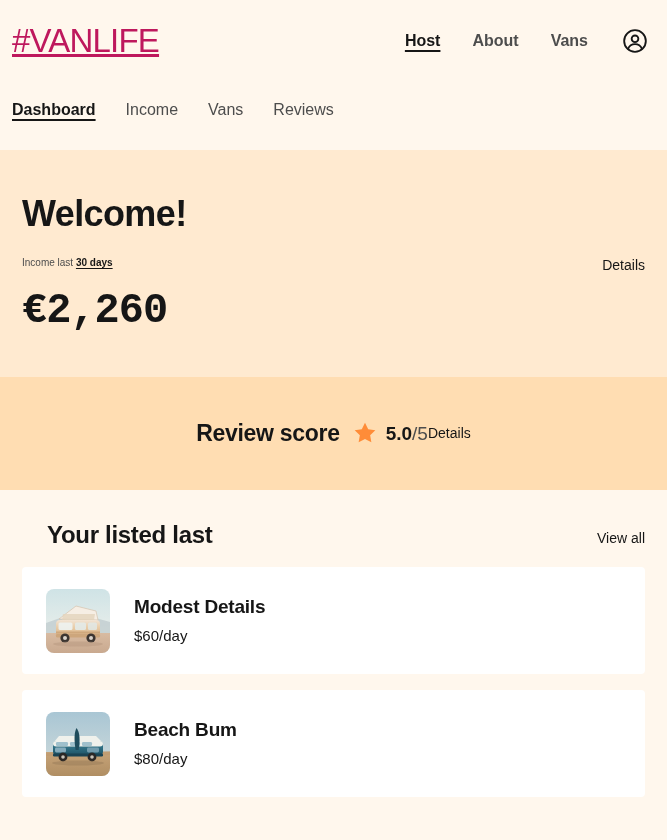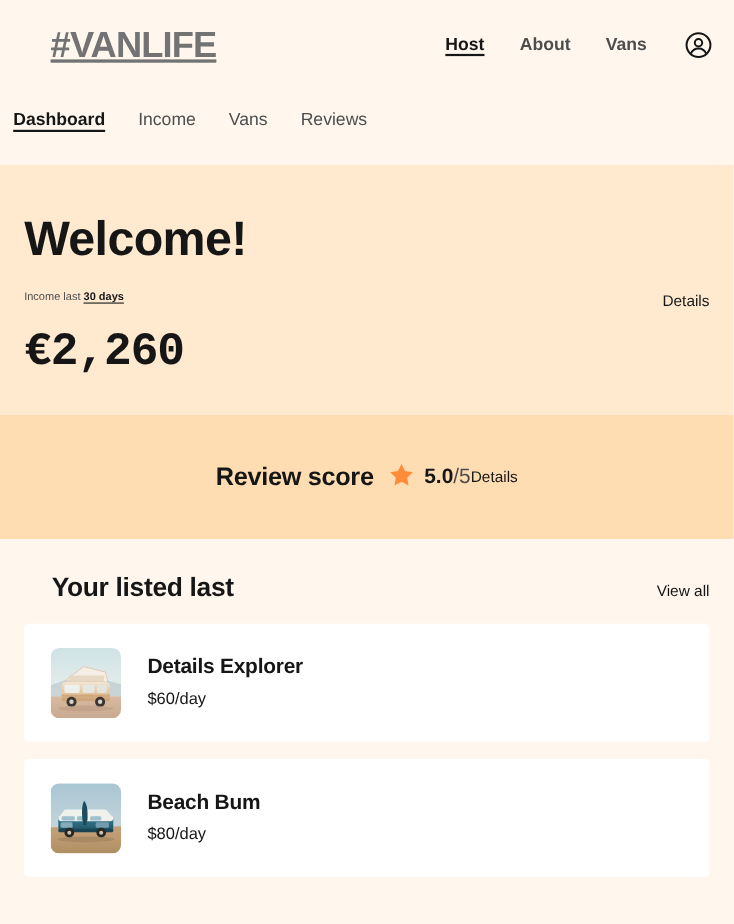--- a/index.html
+++ b/index.html
@@ -22,26 +22,25 @@
     background: #FFF7ED;
     height: 81px;
     display: flex;
     align-items: center;
     justify-content: space-between;
     padding: 0 19px 0 12px;
   }
 
   .brand {
     font-size: 33px;
-    font-weight: 700;
+    font-weight: 400;
     letter-spacing: -0.8px;
-    color: #737373;
+    color: #be185d;
     line-height: 1;
     white-space: nowrap;
-    margin-left: 34px;
   }
 
   .main-nav {
     display: flex;
     align-items: center;
     gap: 32px;
   }
 
   .nav-link {
     font-size: 16px;
@@ -96,21 +95,21 @@
 
   
   .income-section {
     background: #FFEAD0;
     padding: 44px 22px 44px 22px;
     height: 227px;
     position: relative;
   }
 
   .welcome-title {
-    font-size: 44px;
+    font-size: 36px;
     font-weight: 900;
     letter-spacing: -0.6px;
     line-height: 1.1;
     color: #161616;
   }
 
   .income-row {
     display: flex;
     align-items: flex-start;
     justify-content: space-between;
@@ -347,21 +346,21 @@
         <rect x="10" y="42.5" width="44" height="2" fill="#C79E72" opacity="0.7"></rect>
         <rect x="10" y="45" width="44" height="3.4" rx="1.2" fill="#CDA67C"></rect>
         <circle cx="19" cy="49" r="4.6" fill="#3C3531"></circle>
         <circle cx="19" cy="49" r="2" fill="#D9D3CB"></circle>
         <circle cx="45" cy="49" r="4.6" fill="#3C3531"></circle>
         <circle cx="45" cy="49" r="2" fill="#D9D3CB"></circle>
         <ellipse cx="32" cy="55" rx="25" ry="2.6" fill="#B4957C" opacity="0.45"></ellipse>
       </svg>
     </div>
     <div class="van-info">
-      <h3 class="van-name">Details Explorer</h3>
+      <h3 class="van-name">Modest Details</h3>
       <p class="van-price">$60/day</p>
     </div>
   </div>
 
   <div class="van-card">
     <div class="van-thumb">
       <svg viewBox="0 0 64 64" aria-hidden="true">
         <defs>
           <linearGradient id="sky2" x1="0" y1="0" x2="0" y2="1">
             <stop offset="0" stop-color="#A9C6D4"></stop>

